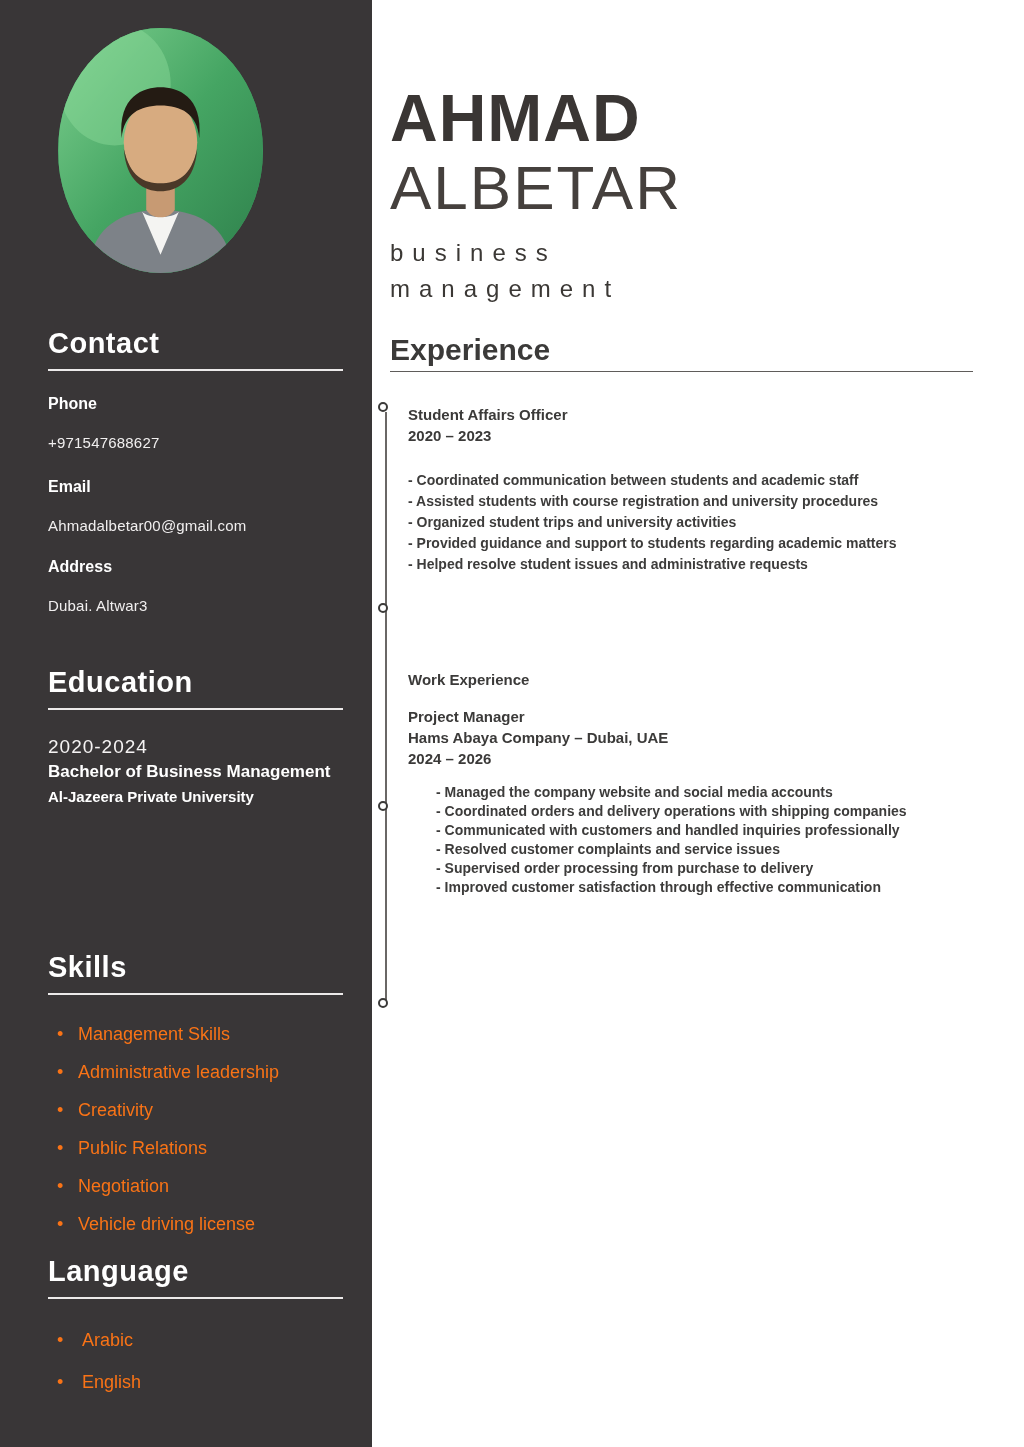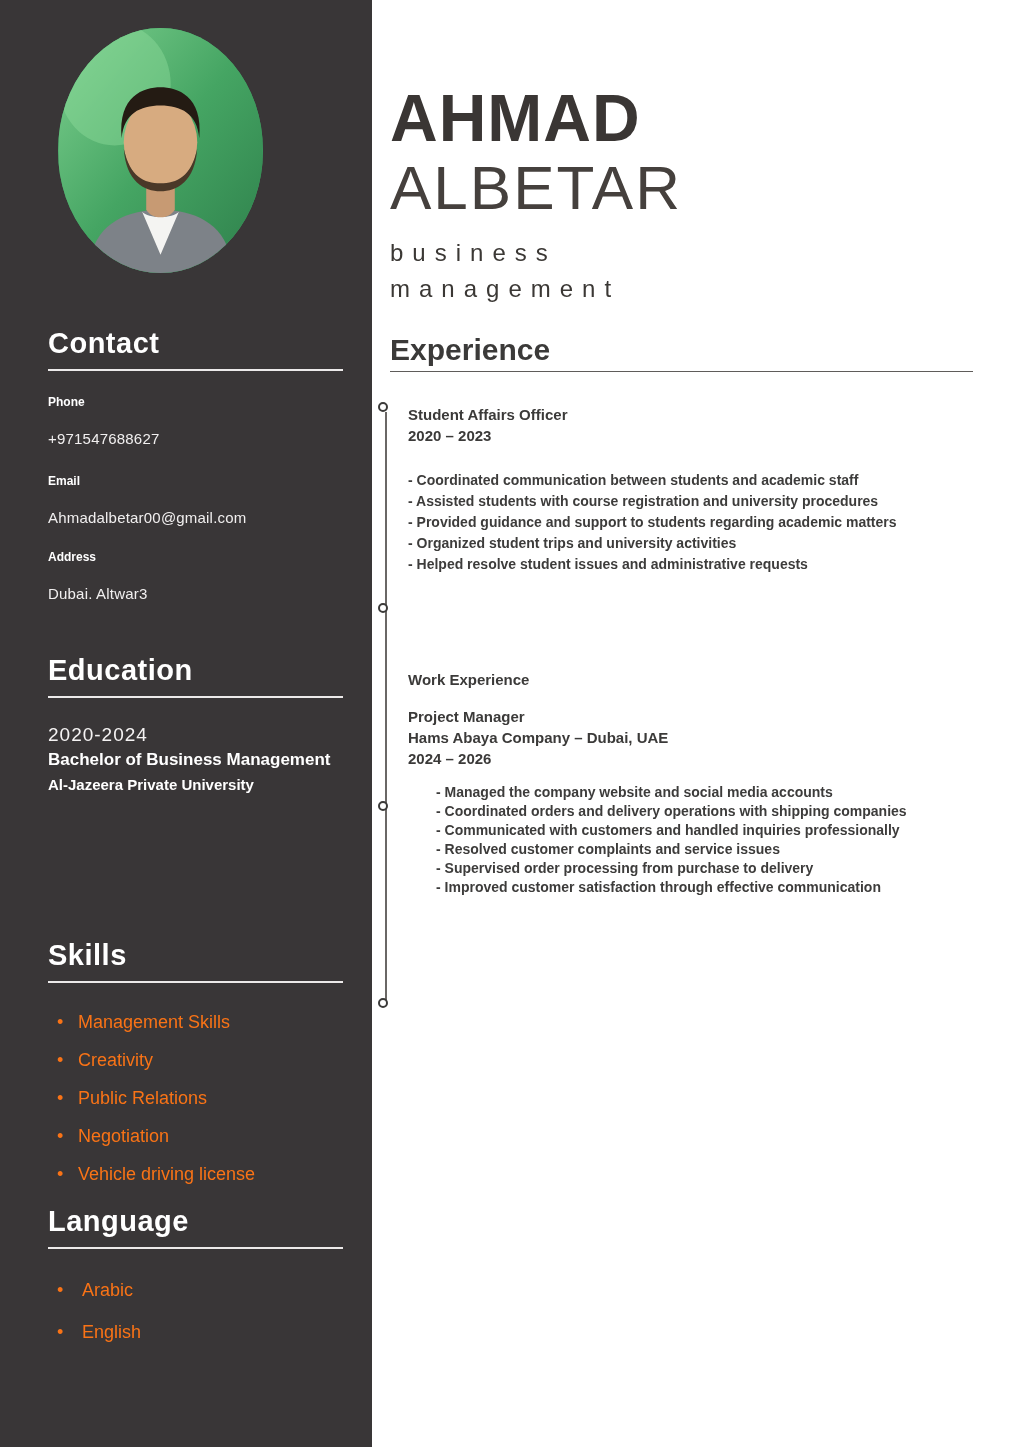--- a/index.html
+++ b/index.html
@@ -17,21 +17,21 @@
     border-radius:50%; overflow:hidden; background:#3f9f63;
   }
   .photo svg { display:block; }
 
   .side-heading { font-size:29px; font-weight:700; letter-spacing:0.5px; color:#ffffff; }
   .side-rule { border:none; border-top:2px solid #eceaea; width:295px; margin-top:9px; }
 
   .contact-section { margin-top:54px; }
   .field { margin-top:24px; }
   .field.email-field { margin-top:27px; }
-  .field-label { font-size:12px; font-weight:700; color:#ffffff; }
+  .field-label { font-size:16px; font-weight:700; color:#ffffff; }
   .field-value { font-size:15px; font-weight:400; color:#f1efef; margin-top:21px; letter-spacing:0.2px; }
 
   .education-section { margin-top:52px; }
   .edu-years { margin-top:26px; font-size:19px; font-weight:400; letter-spacing:1px; color:#f5f3f3; }
   .edu-degree { margin-top:4px; font-size:17px; font-weight:700; }
   .edu-school { margin-top:6px; font-size:15px; font-weight:700; }
 
   .skills-section { margin-top:146px; }
   .language-section { margin-top:12px; }
 
@@ -126,20 +126,21 @@
       <div class="edu-school">Al-Jazeera Private University</div>
     </section>
 
     <section class="skills-section">
       <h2 class="side-heading">Skills</h2>
       <hr class="side-rule">
       <ul class="side-list">
 
           <li>Management Skills</li>
 
+          <li>Administrative leadership</li>
 
           <li>Creativity</li>
 
           <li>Public Relations</li>
 
           <li>Negotiation</li>
 
           <li>Vehicle driving license</li>
         </ul>
     </section>
@@ -178,23 +179,23 @@
 
       <article class="job job1">
         <p class="job-line">Student Affairs Officer</p>
         <p class="job-line">2020 – 2023</p>
         <ul class="job-bullets lh21">
 
             <li>- Coordinated communication between students and academic staff</li>
 
             <li>- Assisted students with course registration and university procedures</li>
 
+            <li>- Organized student trips and university activities</li>
+
             <li>- Provided guidance and support to students regarding academic matters</li>
-
-            <li>- Organized student trips and university activities</li>
 
             <li>- Helped resolve student issues and administrative requests</li>
           </ul>
       </article>
 
       <p class="work-exp-label">Work Experience</p>
 
       <article class="job job2">
         <p class="job-line">Project Manager</p>
         <p class="job-line">Hams Abaya Company – Dubai, UAE</p>

